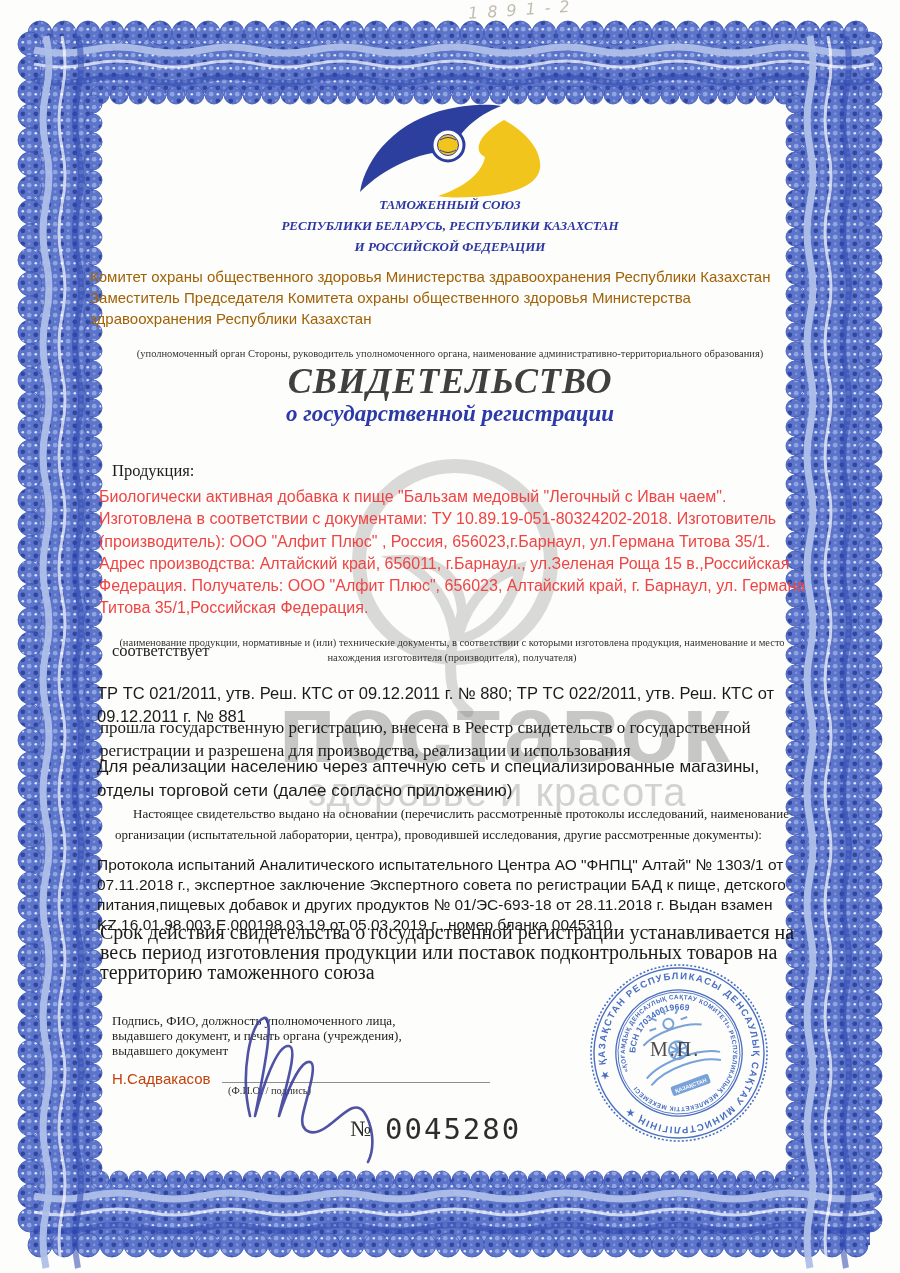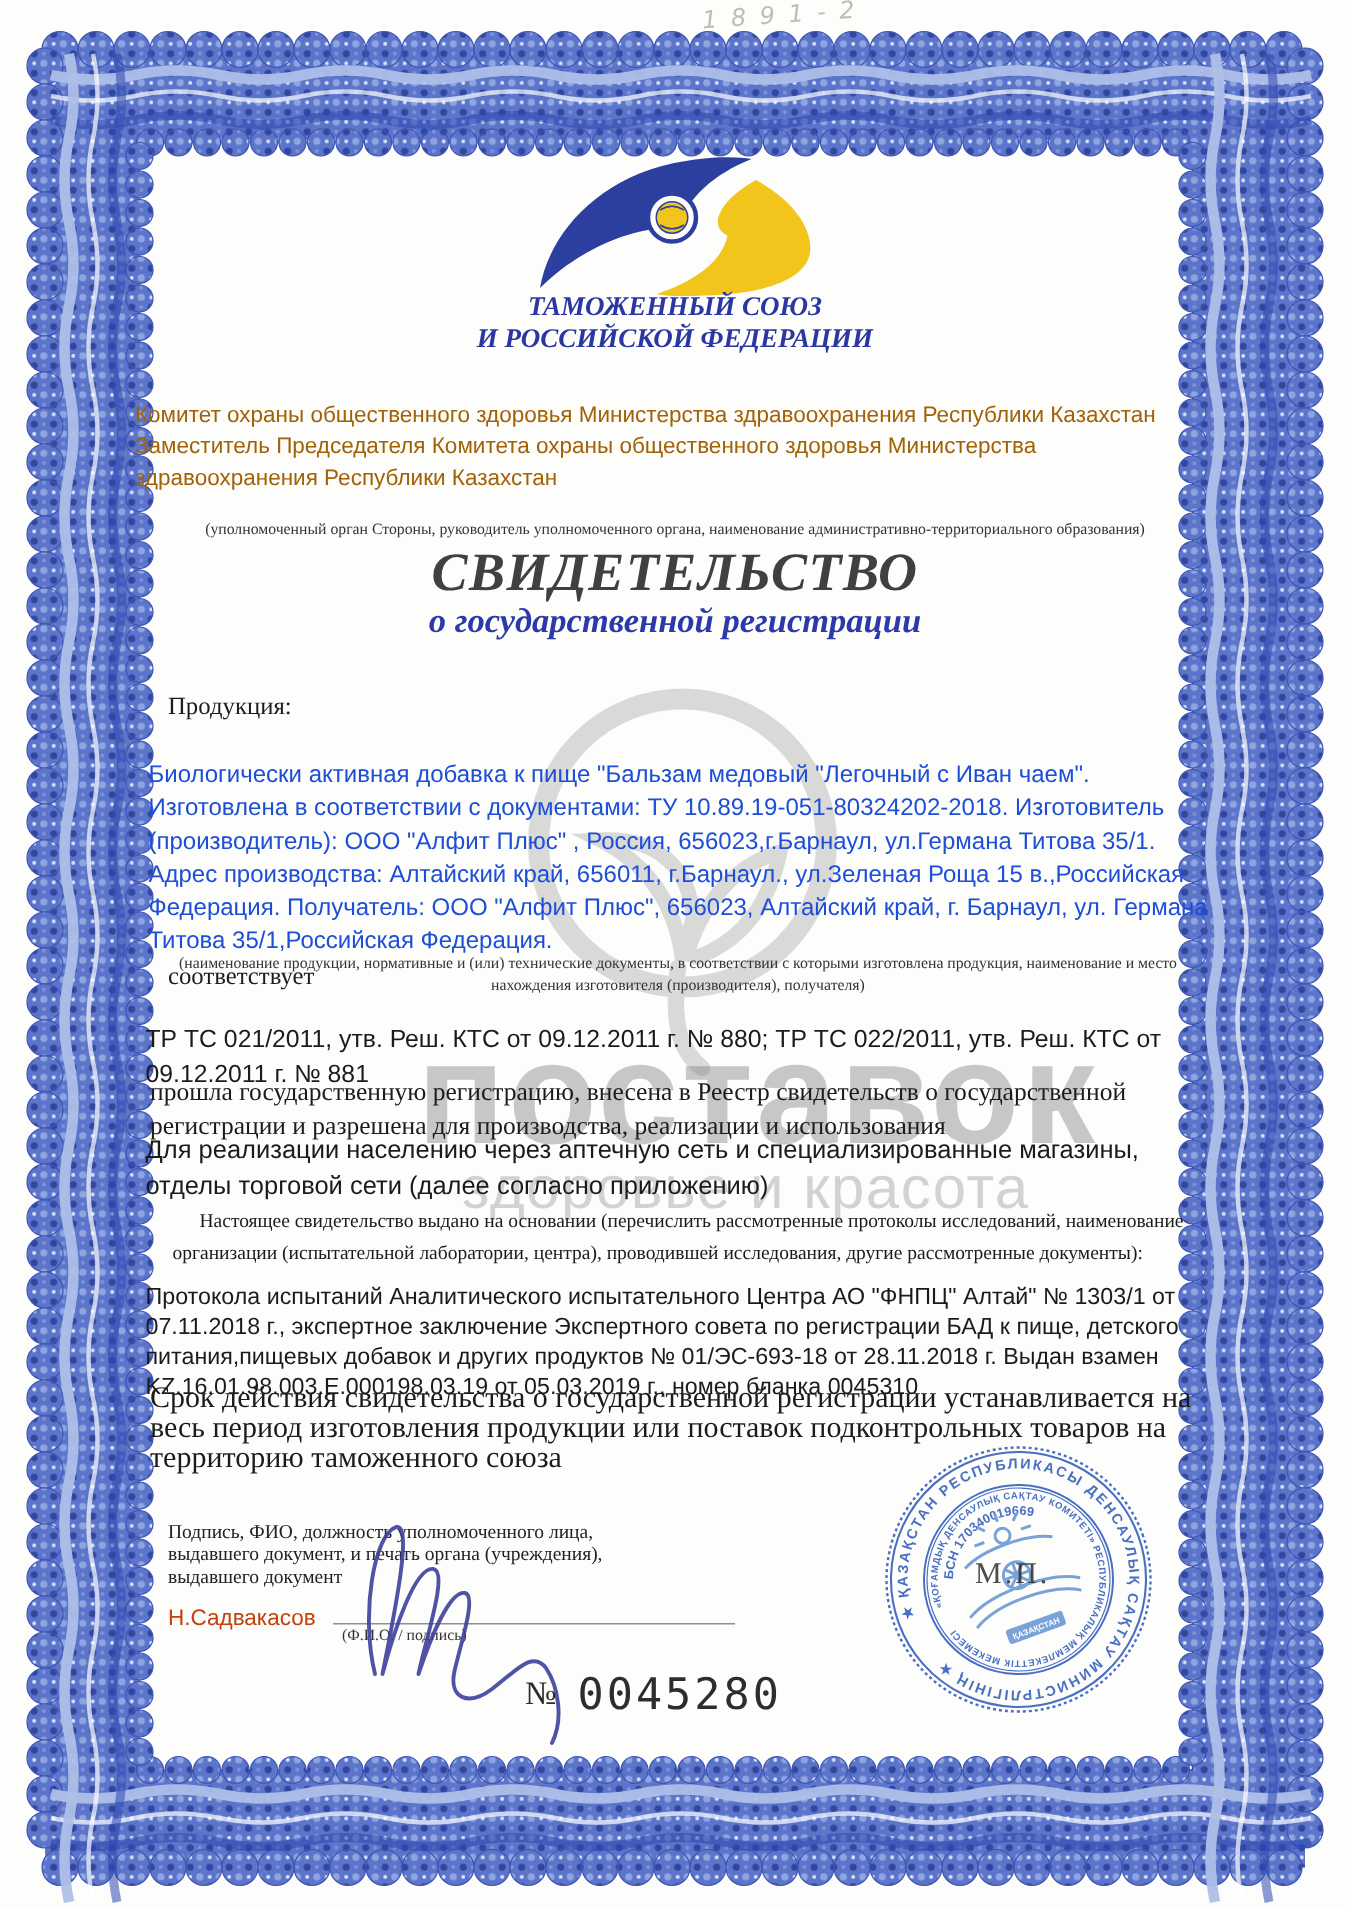--- a/index.html
+++ b/index.html
@@ -5,34 +5,34 @@
   html,body{margin:0;padding:0;background:#ffffff;}
   .page{position:relative;width:900px;height:1273px;background:#fdfdfb;overflow:hidden;
         font-family:"Liberation Sans",sans-serif;color:#222;}
   .abs{position:absolute;}
   svg{display:block;}
   
   .pencil-note{left:468px;top:0px;font-family:"DejaVu Sans",sans-serif;font-style:italic;
 ized      font-size:26px;color:#b3ada1;letter-spacing:9px;transform:rotate(-4deg);opacity:.8;}
   .union{left:90px;top:194px;width:720px;text-align:center;color:#2a36a2;
       font-family:"Liberation Serif",serif;font-weight:bold;font-style:italic;
-      font-size:18px;line-height:21px;}
+      font-size:13px;line-height:21px;}
   .authority{left:90px;top:266px;width:720px;font-size:15px;line-height:21px;color:#a16207;}
   .caption{font-family:"Liberation Serif",serif;font-size:10.5px;line-height:14.5px;color:#333;text-align:center;}
   .authority-caption{left:90px;top:347px;width:720px;}
   .title-main{left:90px;top:360px;width:720px;text-align:center;color:#404040;
       font-family:"Liberation Serif",serif;font-weight:bold;font-style:italic;font-size:36px;letter-spacing:1px;}
   .title-sub{left:90px;top:401px;width:720px;text-align:center;color:#2b3aa8;
       font-family:"Liberation Serif",serif;font-weight:bold;font-style:italic;font-size:23px;}
   .number-line{left:228px;top:434px;font-size:17.5px;color:#222;}
   .sup-no{font-family:"Liberation Serif",serif;font-size:14px;position:relative;top:-5px;color:#333;}
   .sup-ot{font-size:13px;position:relative;top:-6px;margin-left:28px;}
   .serif-label{font-family:"Liberation Serif",serif;font-size:16.5px;color:#1d1d1d;}
   .products-label{left:112px;top:461px;}
-  .products-text{left:99px;top:486px;width:710px;font-size:16px;line-height:22.3px;color:#1d4ed8;margin-top:20px;}
+  .products-text{left:99px;top:486px;width:710px;font-size:16px;line-height:22.3px;color:#ef4444;}
   .products-caption{left:96px;top:636px;width:712px;}
   .conforms-label{left:112px;top:629px;margin-top:12px;}
   .conforms-text{left:97px;top:682px;width:712px;font-size:16.5px;line-height:23px;color:#1b1b1b;}
   .registered-text{left:100px;top:717px;width:710px;font-family:"Liberation Serif",serif;
       font-size:17px;line-height:22.5px;color:#1b1b1b;}
   .sale-text{left:97px;top:755px;width:710px;font-size:17px;line-height:23.5px;color:#1b1b1b;}
   .basis-text{left:115px;top:803px;width:712px;font-family:Liberation Serif, serif;
       font-size:13px;line-height:21.3px;color:#1b1b1b;text-indent:18px;}
   .documents-text{left:97px;top:855px;width:716px;font-size:15.5px;line-height:20px;color:#1b1b1b;}
   .validity-text{left:100px;top:922px;width:712px;font-family:"Liberation Serif",serif;
@@ -459,20 +459,21 @@
   <svg class="abs" style="left:352px;top:100px" width="200" height="98" viewBox="0 0 200 98">
     <path fill="#2c3f9e" d="M8,92 C14,56 46,20 96,9 C119,4 139,4 149,6 C124,16 106,32 100,52 C72,50 34,66 8,92 Z"></path>
     <path fill="#f2c51d" d="M152,20 C176,33 190,52 188,68 C186,86 158,96 118,97 C100,98 90,97 86,96 C113,87 130,73 133,57 C120,51 127,34 152,20 Z"></path>
     <circle cx="96" cy="45" r="16" fill="#fefefe" stroke="#2c3f9e" stroke-width="3"></circle>
     <circle cx="96" cy="45" r="10.5" fill="#f2c51d" stroke="#2c3f9e" stroke-width="1"></circle>
     <path d="M88,40 q8,-5 16,0 M88,50 q8,5 16,0" stroke="#2c3f9e" stroke-width="1" fill="none"></path>
   </svg>
 
   <div class="abs union">
     <div>ТАМОЖЕННЫЙ СОЮЗ</div>
+    <div>РЕСПУБЛИКИ БЕЛАРУСЬ, РЕСПУБЛИКИ КАЗАХСТАН</div>
     <div>И РОССИЙСКОЙ ФЕДЕРАЦИИ</div>
   </div>
   <div class="abs authority">Комитет охраны общественного здоровья Министерства здравоохранения Республики Казахстан Заместитель Председателя Комитета охраны общественного здоровья Министерства здравоохранения Республики Казахстан</div>
   <div class="abs caption authority-caption">(уполномоченный орган Стороны, руководитель уполномоченного органа, наименование административно-территориального образования)</div>
 
   <div class="abs title-main">СВИДЕТЕЛЬСТВО</div>
   <div class="abs title-sub">о государственной регистрации</div>
 
 
   <div class="abs serif-label products-label">Продукция:</div>

